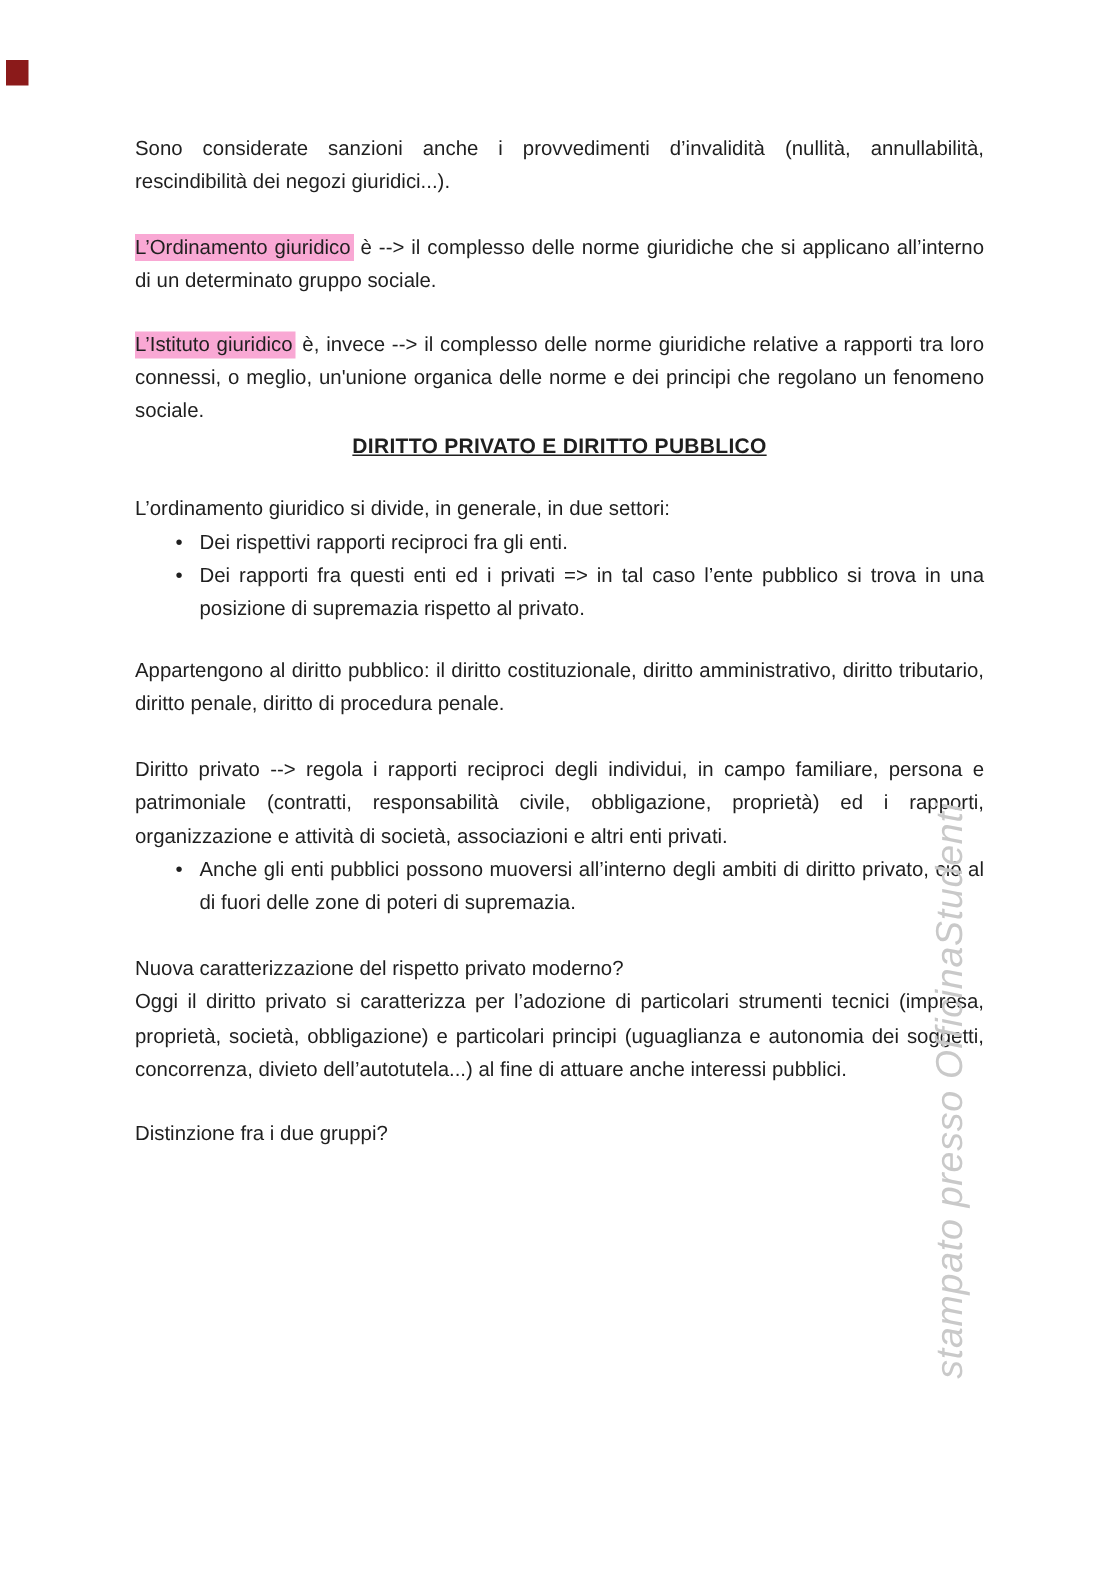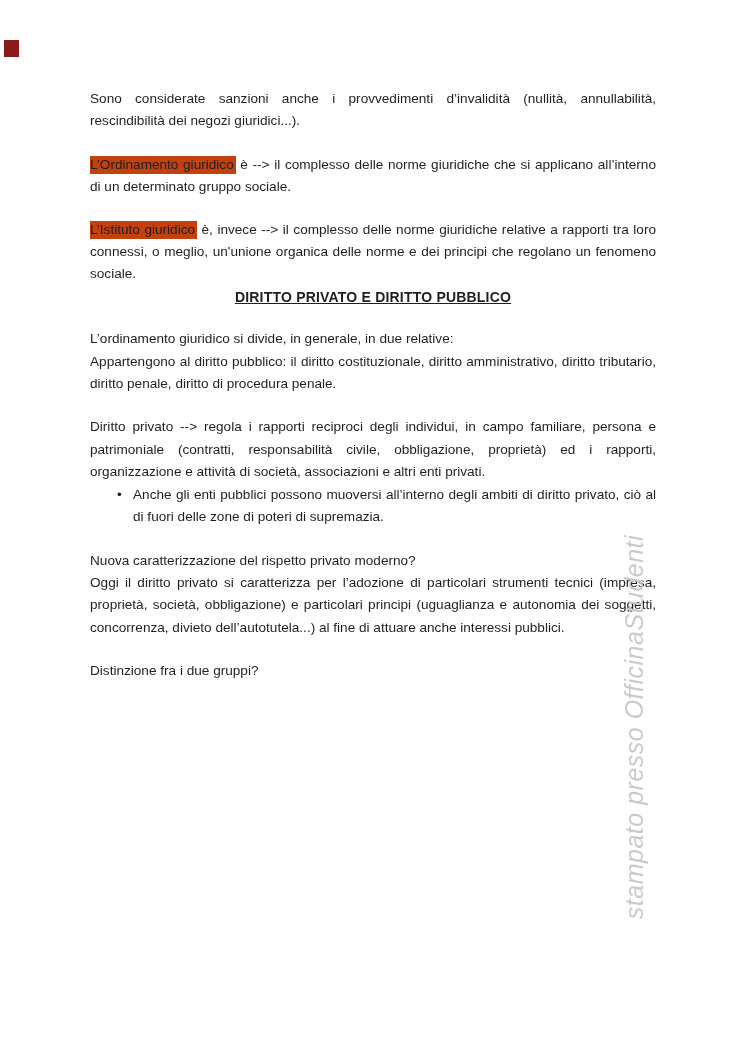--- a/index.html
+++ b/index.html
@@ -58,21 +58,21 @@
   }
   ul.bullets li::before {
     content: "\2022";
     position: absolute;
     left: 27px;
     top: 0;
   }
   ul.gap-large { margin-bottom: 36px; }
   ul.gap-small { margin-bottom: 18px; }
   .hl {
-    background: #c2410c;
+    background: #f9a8d4;
     padding: 1px 2px 2px 0;
   }
   .watermark {
     position: absolute;
     left: 634px;
     top: 727px;
     transform: translate(-50%, -50%) rotate(-90deg);
     transform-origin: center center;
     white-space: nowrap;
     font-style: italic;
@@ -91,24 +91,28 @@
   <div class="content">
 
     <p>Sono considerate sanzioni anche i provvedimenti d’invalidità (nullità, annullabilità, rescindibilità dei negozi giuridici...).</p>
 
     <p class="after-p2"><span class="hl">L’Ordinamento giuridico</span><span> è --&gt; il complesso delle norme giuridiche che si applicano all’interno di un determinato gruppo sociale.</span></p>
 
     <p class="tight"><span class="hl">L’Istituto giuridico</span><span> è, invece --&gt; il complesso delle norme giuridiche relative a rapporti tra loro connessi, o meglio, un'unione organica delle norme e dei principi che regolano un fenomeno sociale.</span></p>
 
     <h1 class="doc-heading">DIRITTO PRIVATO E DIRITTO PUBBLICO</h1>
 
-    <p class="tight">L’ordinamento giuridico si divide, in generale, in due relative:</p>
+    <p class="tight">L’ordinamento giuridico si divide, in generale, in due settori:</p>
 
 
 
+    <ul class="bullets gap-small">
+      <li>Dei rispettivi rapporti reciproci fra gli enti.</li>
+      <li>Dei rapporti fra questi enti ed i privati =&gt; in tal caso l’ente pubblico si trova in una posizione di supremazia rispetto al privato.</li>
+    </ul>
 
     <p>Appartengono al diritto pubblico: il diritto costituzionale, diritto amministrativo, diritto tributario, diritto penale, diritto di procedura penale.</p>
 
     <p class="tight">Diritto privato --&gt; regola i rapporti reciproci degli individui, in campo familiare, persona e patrimoniale (contratti, responsabilità civile, obbligazione, proprietà) ed i rapporti, organizzazione e attività di società, associazioni e altri enti privati.</p>
 
     <ul class="bullets">
       <li>Anche gli enti pubblici possono muoversi all’interno degli ambiti di diritto privato, ciò al di fuori delle zone di poteri di supremazia.</li>
     </ul>
 
     <p class="tight">Nuova caratterizzazione del rispetto privato moderno?</p>

